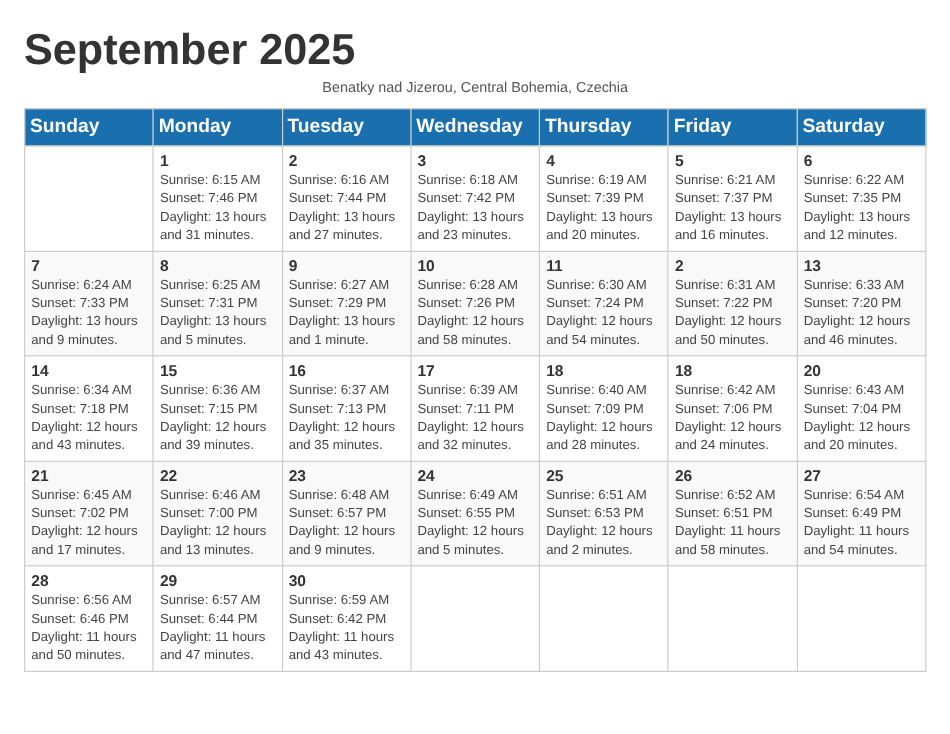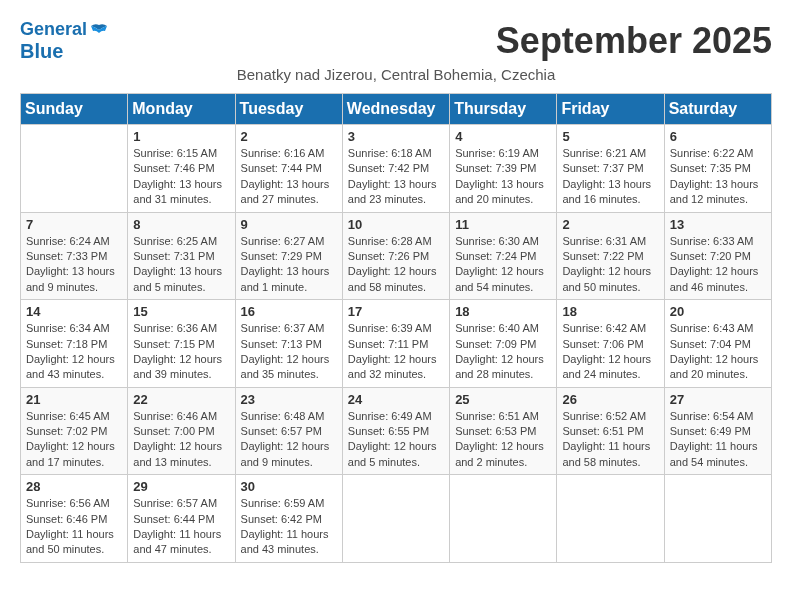--- a/index.html
+++ b/index.html
@@ -34,21 +34,21 @@
       display: inline-block;
       margin-left: 2px;
     }
     .month-title {
       font-size: 36px;
       font-weight: bold;
       color: #333;
       text-align: right;
     }
     .subtitle {
-      font-size: 15px;
+      font-size: 12px;
       color: #555;
       text-align: center;
       margin-bottom: 10px;
     }
     .calendar {
       width: 100%;
       border-collapse: collapse;
       font-size: 11px;
     }
     .calendar th {
@@ -84,31 +84,20 @@
       line-height: 1.4;
     }
     .empty-cell {
       background: #fff !important;
     }
   </style>
 </head>
 <body>
 
 <div class="header-logo">
-  <div class="logo-container">
-    <div style="display:flex; align-items:center;">
-      <span class="logo-text"><span class="blue">General</span></span>
-
-      <svg class="logo-bird" viewBox="0 0 20 14">
-        <path d="M10,2 Q14,0 18,3 Q14,4 10,7 Q6,4 2,3 Q6,0 10,2Z" fill="#1a6faf"></path>
-        <path d="M10,7 Q14,4 18,3 L16,8 Q13,7 10,10 Q7,7 4,8 L2,3 Q6,4 10,7Z" fill="#1a8fdf"></path>
-      </svg>
-    </div>
-    <span class="logo-text" style="color:#1a6faf; font-size:20px;">Blue</span>
-  </div>
   <div class="month-title">September 2025</div>
 </div>
 
 <div class="subtitle">Benatky nad Jizerou, Central Bohemia, Czechia</div>
 
 <table class="calendar">
   <thead>
     <tr id="days-header">
         <th>Sunday</th>
         <th>Monday</th>

